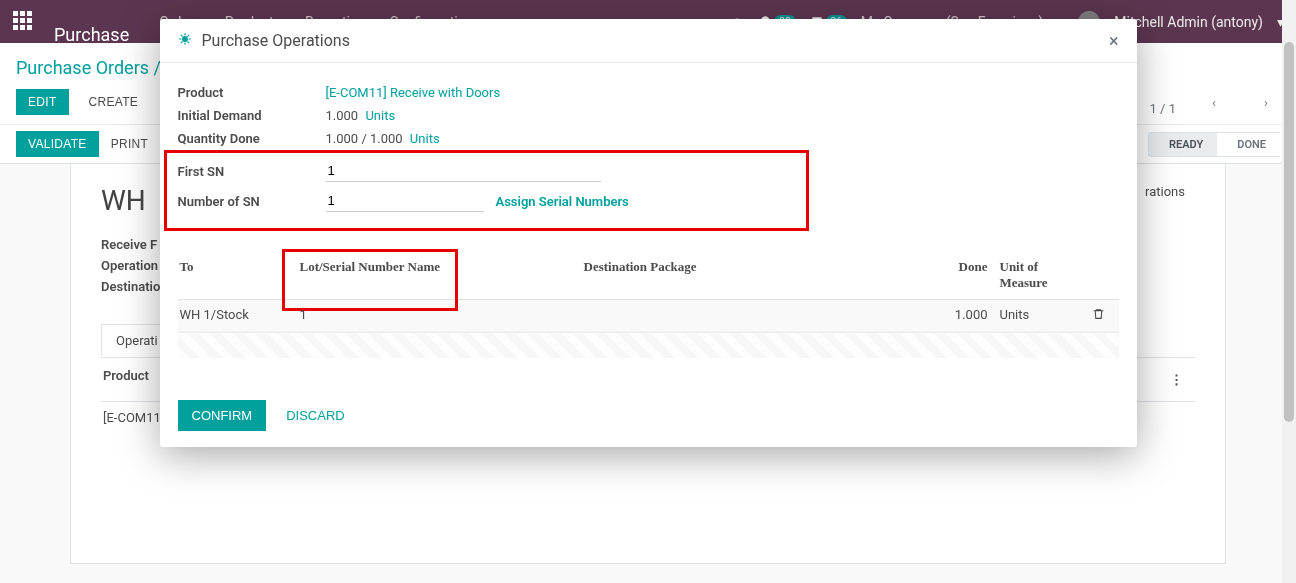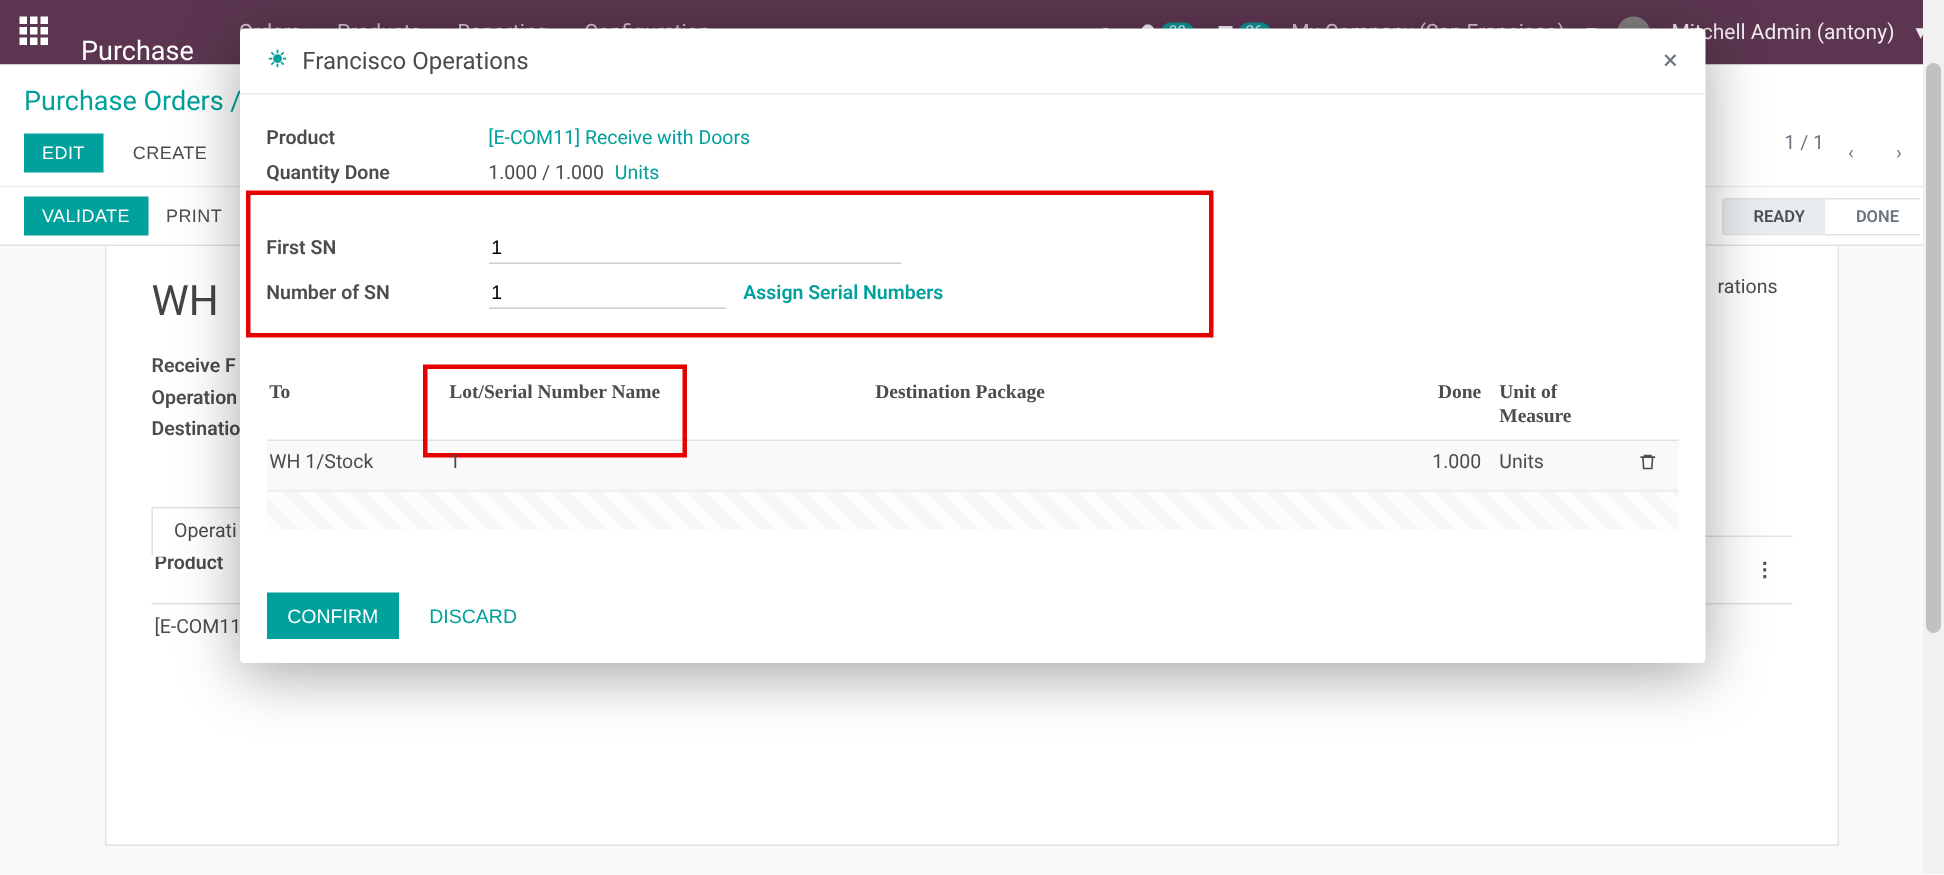--- a/index.html
+++ b/index.html
@@ -101,22 +101,22 @@
       font-size: 12px;
       font-weight: 500;
       cursor: pointer;
       letter-spacing: 0.3px;
     }
     .btn-primary { background: #00a09d; color: #fff; }
     .btn-secondary { background: transparent; color: #4c4c4c; }
     .pager {
       margin-left: auto;
       display: flex;
-      align-items: flex-start;
-      gap: 4px;
+      align-items: flex-end;
+      gap: 24px;
       color: #6c757d;
       font-size: 13px;
     }
     .pager-arrow {
       width: 28px;
       height: 28px;
       display: inline-flex;
       align-items: center;
       justify-content: center;
       color: #6c757d;
@@ -179,21 +179,21 @@
       border-bottom: 1px solid #dee2e6;
     }
     .tab {
       display: inline-block;
       padding: 8px 14px;
       border: 1px solid #dee2e6;
       border-bottom: 1px solid #fff;
       background: #fff;
       font-size: 13px;
       position: relative;
-      top: 14px;
+      top: 0;
     }
     .product-table-header {
       display: flex;
       padding: 10px 2px;
       font-weight: 600;
       border-bottom: 1px solid #dee2e6;
     }
     .product-row {
       padding: 8px 2px;
       font-size: 13px;
@@ -437,37 +437,44 @@
 
 <div class="modal-backdrop">
   <div class="modal">
     <div class="modal-header">
       <span class="bug-icon">
         <svg width="14" height="14" viewBox="0 0 24 24" fill="#00a09d">
             <circle cx="12" cy="12" r="5"></circle>
             <path d="M12 2v4M12 18v4M2 12h4M18 12h4M5 5l3 3M16 16l3 3M5 19l3-3M16 8l3-3" stroke="#00a09d" stroke-width="2"></path>
           </svg>
       </span>
-      <span class="modal-title">Francisco Operations</span>
+      <span class="modal-title">Purchase Operations</span>
       <span class="modal-close">×</span>
     </div>
     <div class="modal-body">
       <div class="field-row">
         <div class="field-label">Product</div>
         <div class="field-value"><span class="link">[E-COM11] Receive with Doors</span></div>
       </div>
       <div class="field-row">
+        <div class="field-label">Initial Demand</div>
+        <div class="field-value">
+          <span>1.000</span>
+          <span class="link" style="margin-left:4px;">Units</span>
+        </div>
+      </div>
+      <div class="field-row">
         <div class="field-label">Quantity Done</div>
         <div class="field-value">
           <span>1.000 / 1.000</span>
           <span class="link" style="margin-left:4px;">Units</span>
         </div>
       </div>
 
-      <div style="border: 3px solid #e60000; padding-top:20px; padding-bottom:12px; margin-left:-14px; margin-right:310px;">
+      <div style="border: 3px solid #e60000; padding-top:3px; padding-bottom:12px; margin-left:-14px; margin-right:310px;">
         <div class="field-row first-sn" style="padding-left:11px;">
           <div class="field-label">First SN</div>
           <input class="text-input" value="1" style="">
         </div>
         <div class="field-row num-sn" style="padding-left:11px;">
           <div class="field-label">Number of SN</div>
           <input class="text-input" value="1" style="">
           <span class="assign-link">Assign Serial Numbers</span>
         </div>
       </div>

